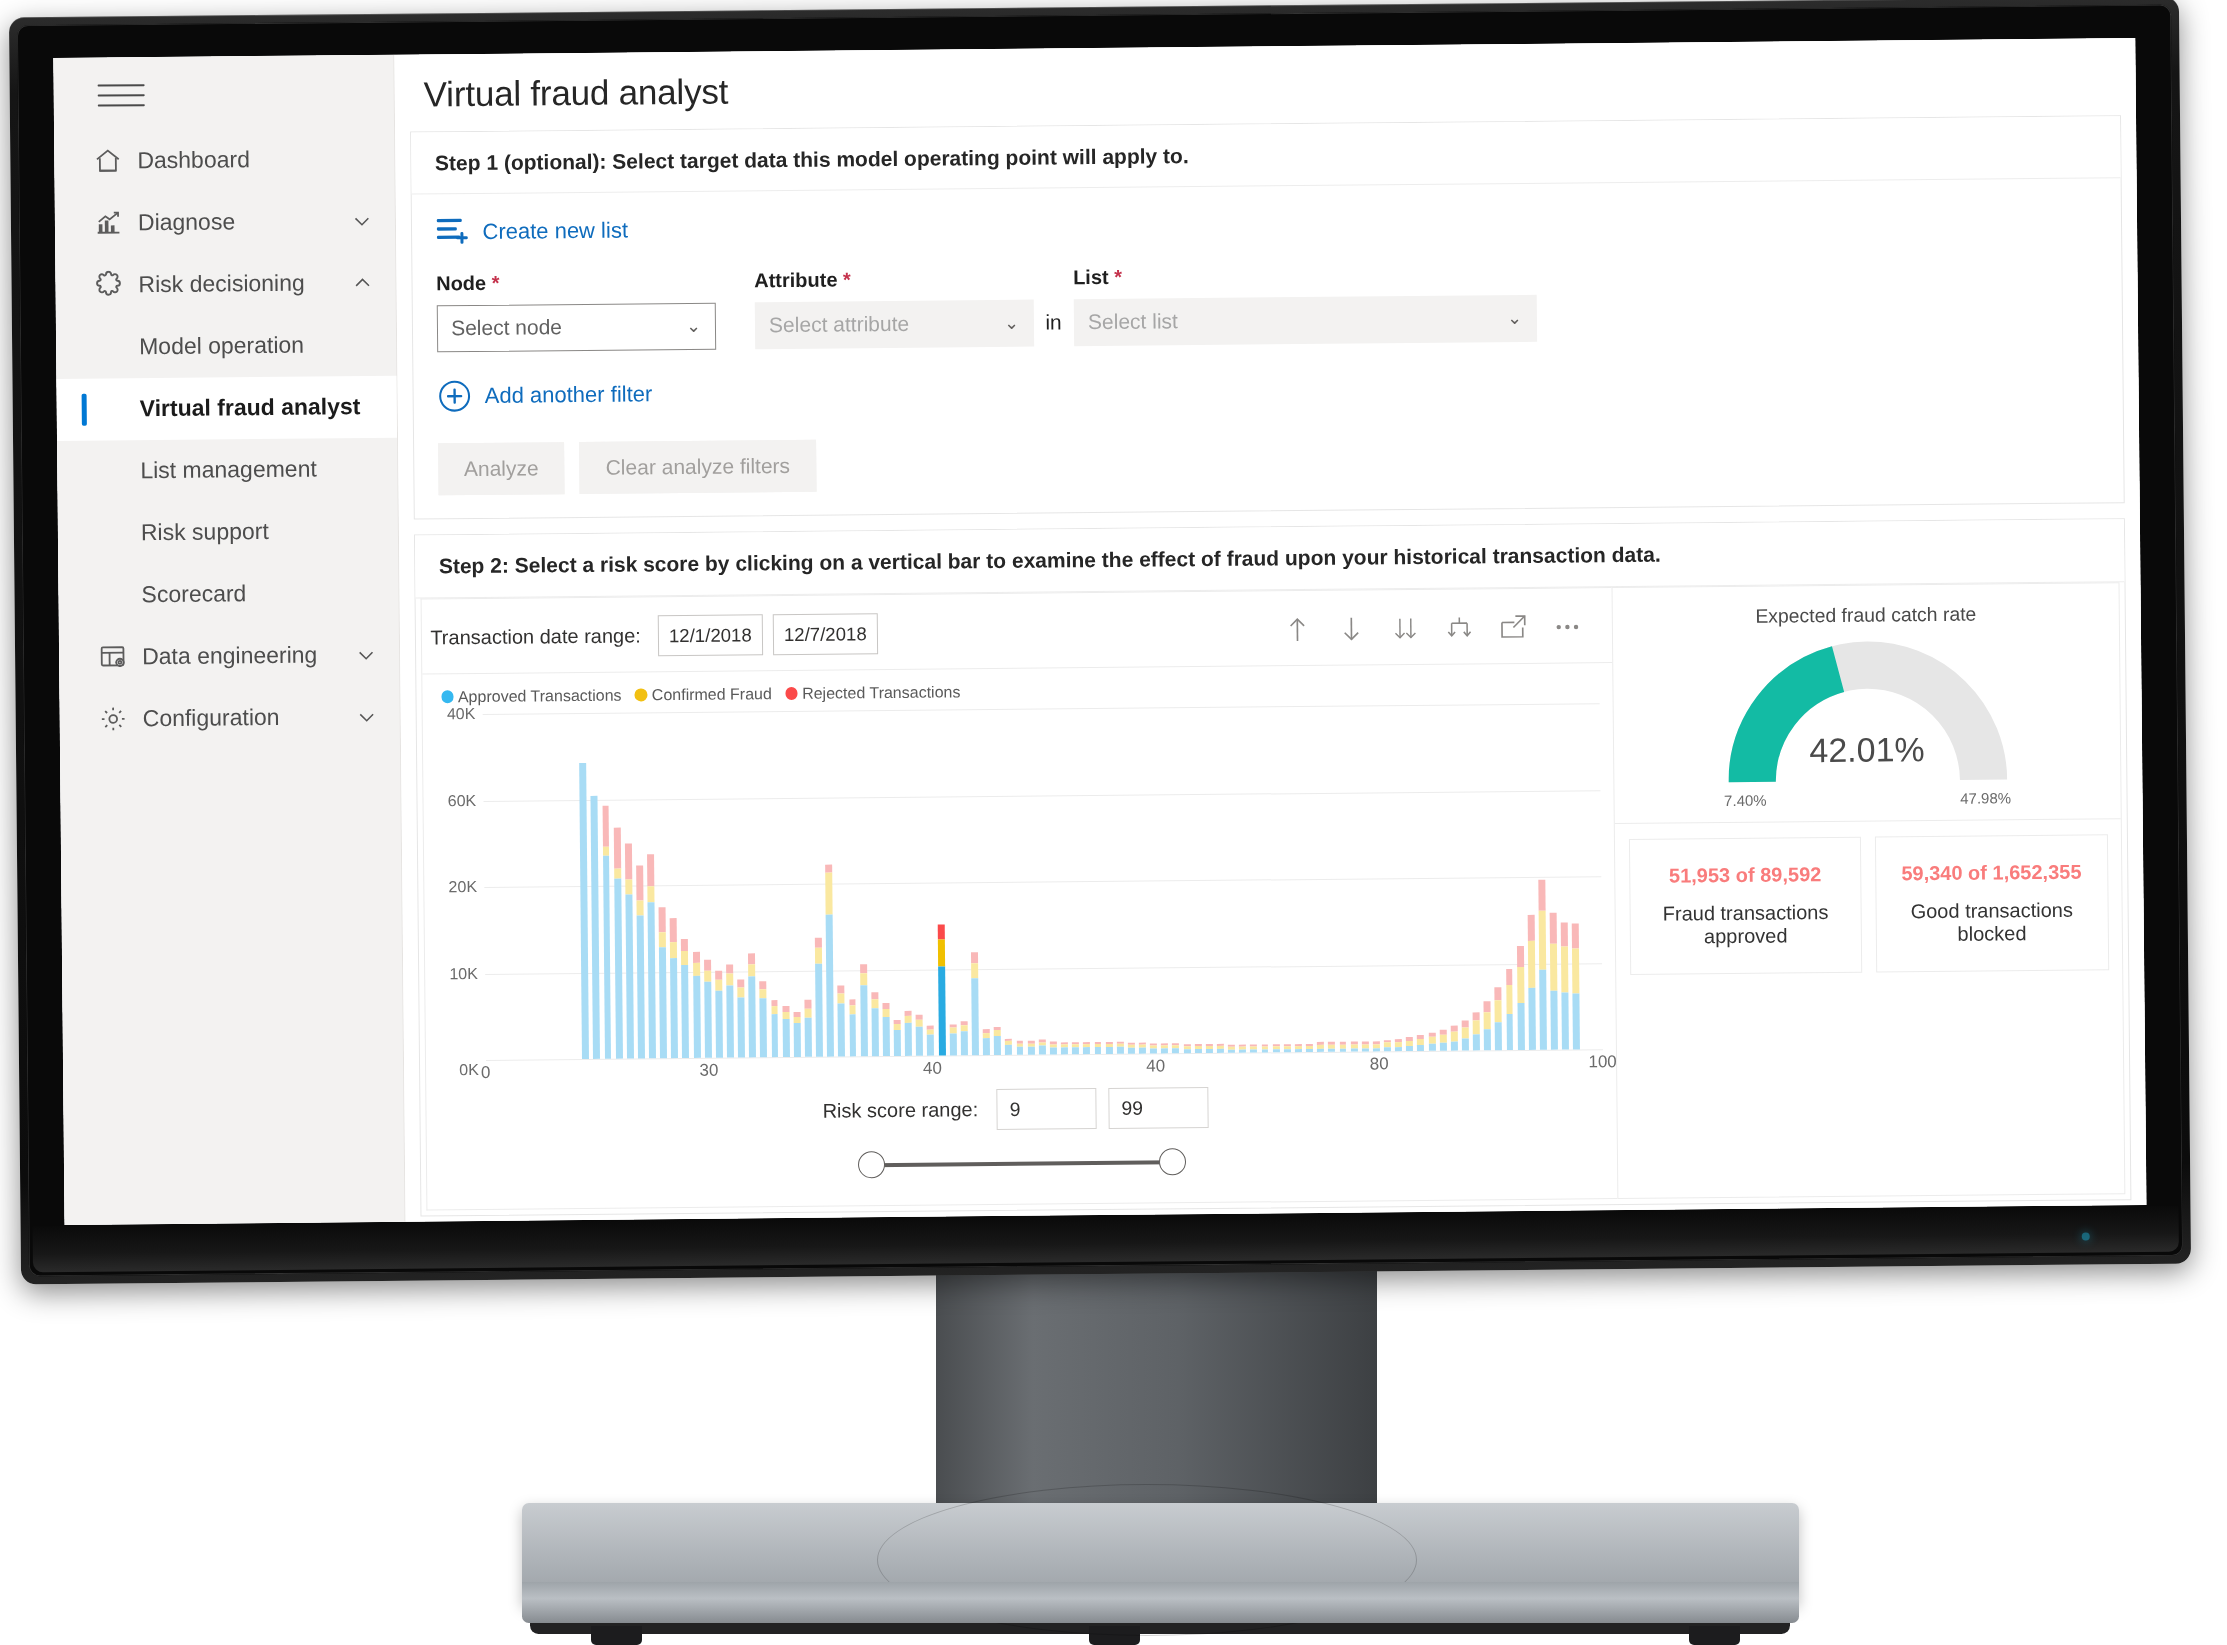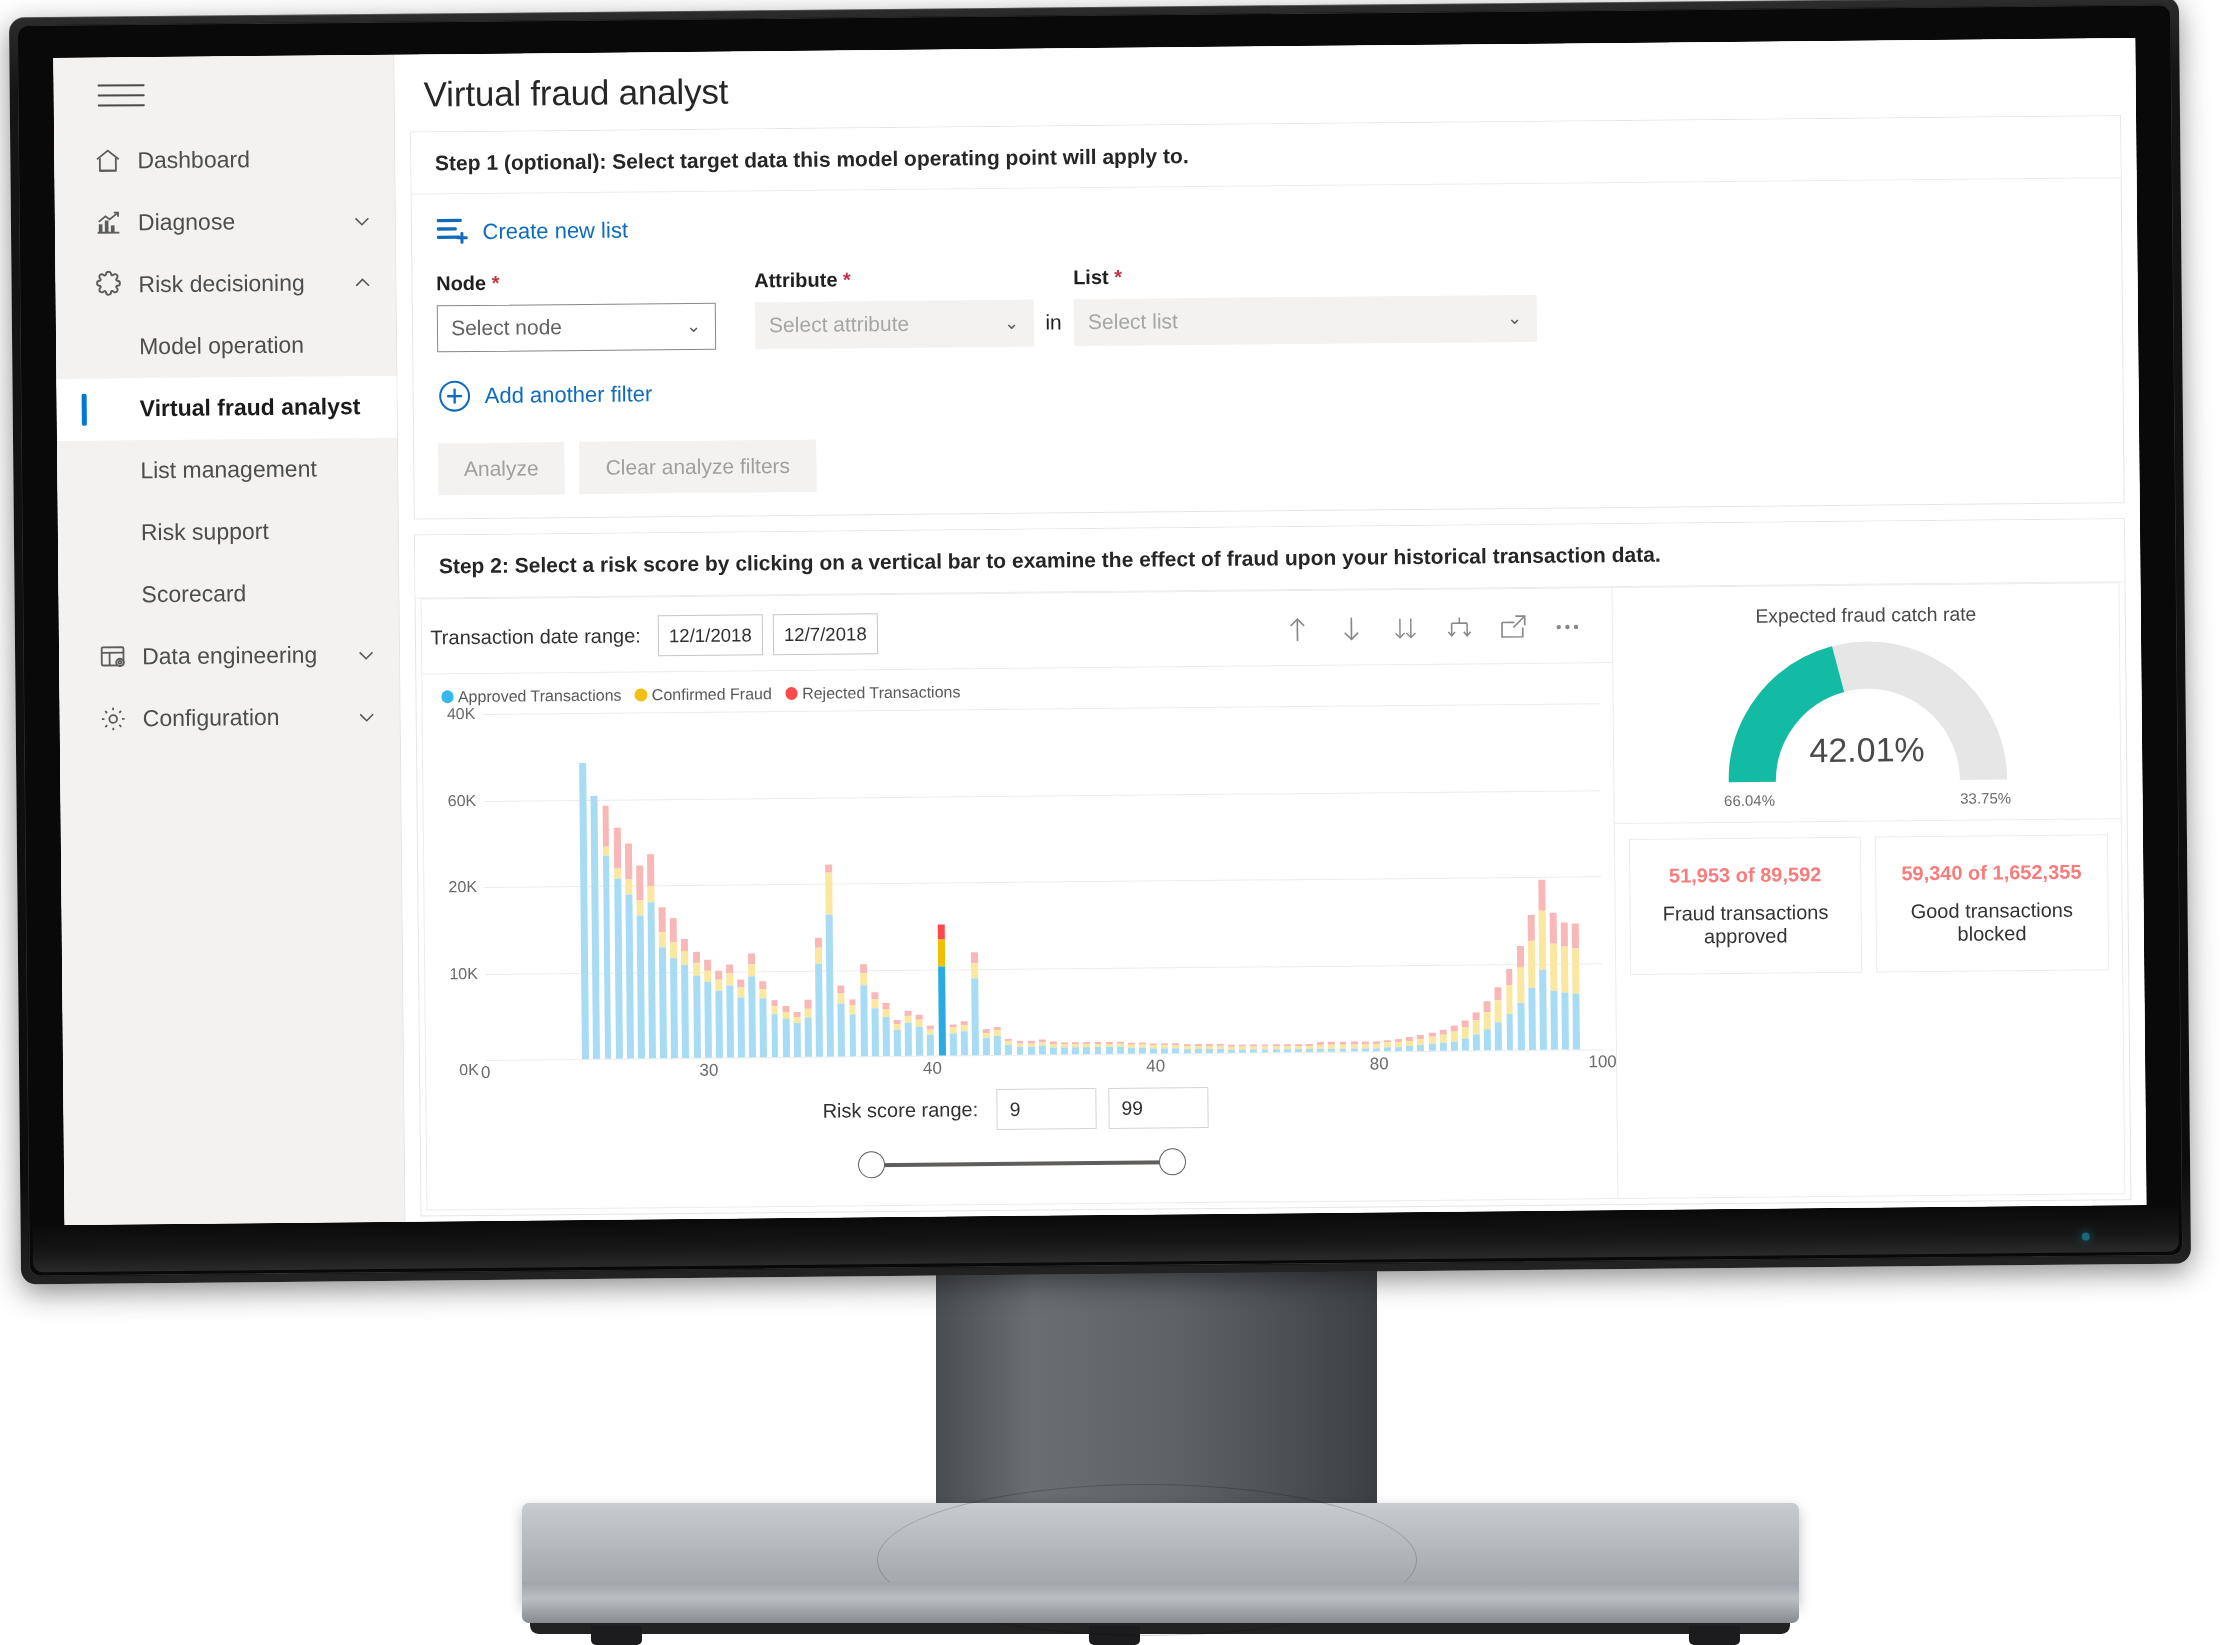--- a/index.html
+++ b/index.html
@@ -992,22 +992,22 @@
                 <div class="gauge-card">
                   <div class="gauge-title">Expected fraud catch rate</div>
                   <div class="gauge-holder">
                     <svg width="279" height="152" viewBox="0 0 330 180">
                       <path d="M 28 172 A 137 137 0 0 1 302 172" fill="none" stroke="#e6e6e6" stroke-width="56" stroke-linecap="butt"></path>
                       <path id="gauge-fill" d="M 28 171.99999999999997 A 137 137 0 0 1 130.97117478332612 39.2934099060146" fill="none" stroke="#13bba4" stroke-width="56" stroke-linecap="butt"></path>
                     </svg>
                     <div class="gauge-val">42.01%</div>
                   </div>
                   <div class="gauge-ends">
-                    <span>66.04%</span>
-                    <span>33.75%</span>
+                    <span>7.40%</span>
+                    <span>47.98%</span>
                   </div>
                 </div>
 
                 <div class="tiles" id="metric-tiles">
                     <div class="tile">
                       <div class="tval">51,953 of 89,592</div>
                       <div class="tlbl">Fraud transactions approved</div>
                     </div>
                     <div class="tile">
                       <div class="tval">59,340 of 1,652,355</div>

